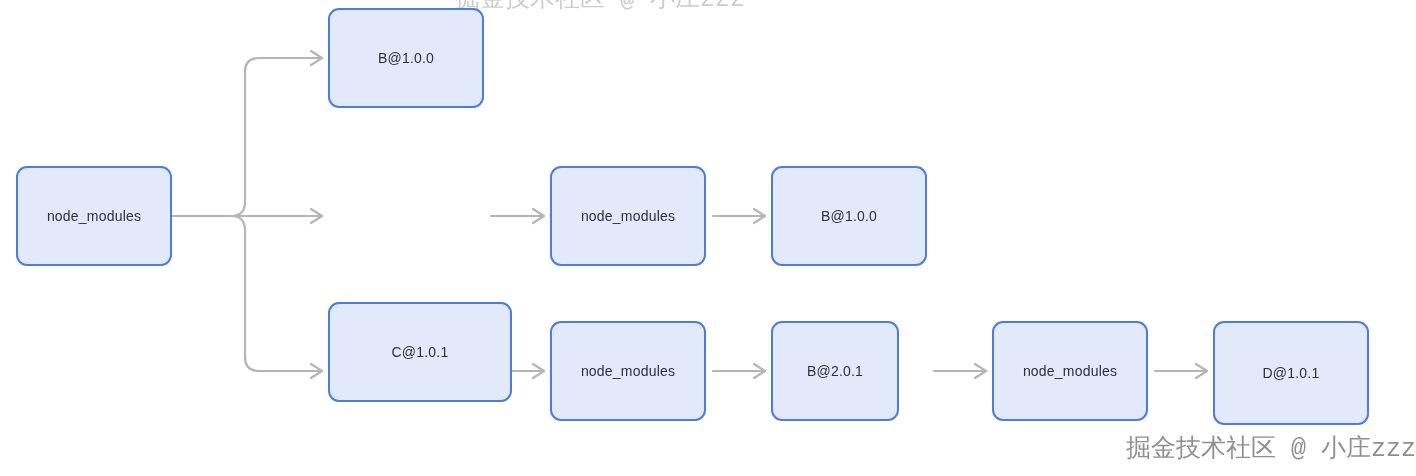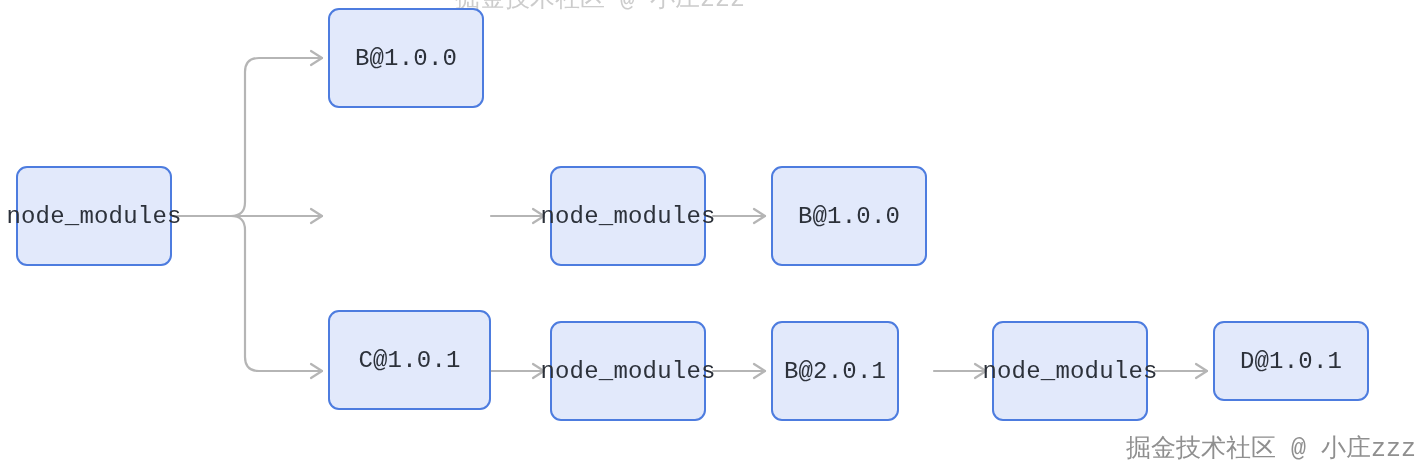--- a/index.html
+++ b/index.html
@@ -33,25 +33,24 @@
     box-sizing: border-box;
     background: var(--node-fill, #e2e9fb);
     border: 2.5px solid var(--node-border, #4d7cdf);
     border-radius: 11px;
     display: flex;
     align-items: center;
     justify-content: center;
     cursor: pointer;
   }
   .node span {
-    font-size: 24px;
+    font-size: 14px;
     color: var(--node-text, #2c313a);
     letter-spacing: 0.2px;
     white-space: nowrap;
-    font-family: Liberation Mono, monospace;
   }
   .node.selected {
     border-color: var(--node-selected-border, #a9b9ed);
     box-shadow: 0 0 0 3px rgba(196, 208, 245, 0.45);
   }
   .watermark {
     position: absolute;
     white-space: nowrap;
     font-size: 25px;
     font-weight: 500;
@@ -102,28 +101,28 @@
     </div>
     <div class="node" style="left: 328px; top: 8px; width: 156px; height: 100px;">
       <span>B@1.0.0</span>
     </div>
     <div class="node" style="left: 550px; top: 166px; width: 156px; height: 100px;">
       <span>node_modules</span>
     </div>
     <div class="node" style="left: 771px; top: 166px; width: 156px; height: 100px;">
       <span>B@1.0.0</span>
     </div>
-    <div class="node" style="left: 328px; top: 310px; width: 163px; height: 100px;">
+    <div class="node" style="left: 328px; top: 302px; width: 184px; height: 100px;">
       <span>C@1.0.1</span>
     </div>
     <div class="node" style="left: 550px; top: 321px; width: 156px; height: 100px;">
       <span>node_modules</span>
     </div>
     <div class="node" style="left: 771px; top: 321px; width: 128px; height: 100px;">
       <span>B@2.0.1</span>
     </div>
     <div class="node" style="left: 992px; top: 321px; width: 156px; height: 100px;">
       <span>node_modules</span>
     </div>
-    <div class="node" style="left: 1213px; top: 321px; width: 156px; height: 80px; text-align: right;">
+    <div class="node" style="left: 1213px; top: 321px; width: 156px; height: 104px; text-align: right;">
       <span>D@1.0.1</span>
     </div>
   </div>
 
 </body></html>

